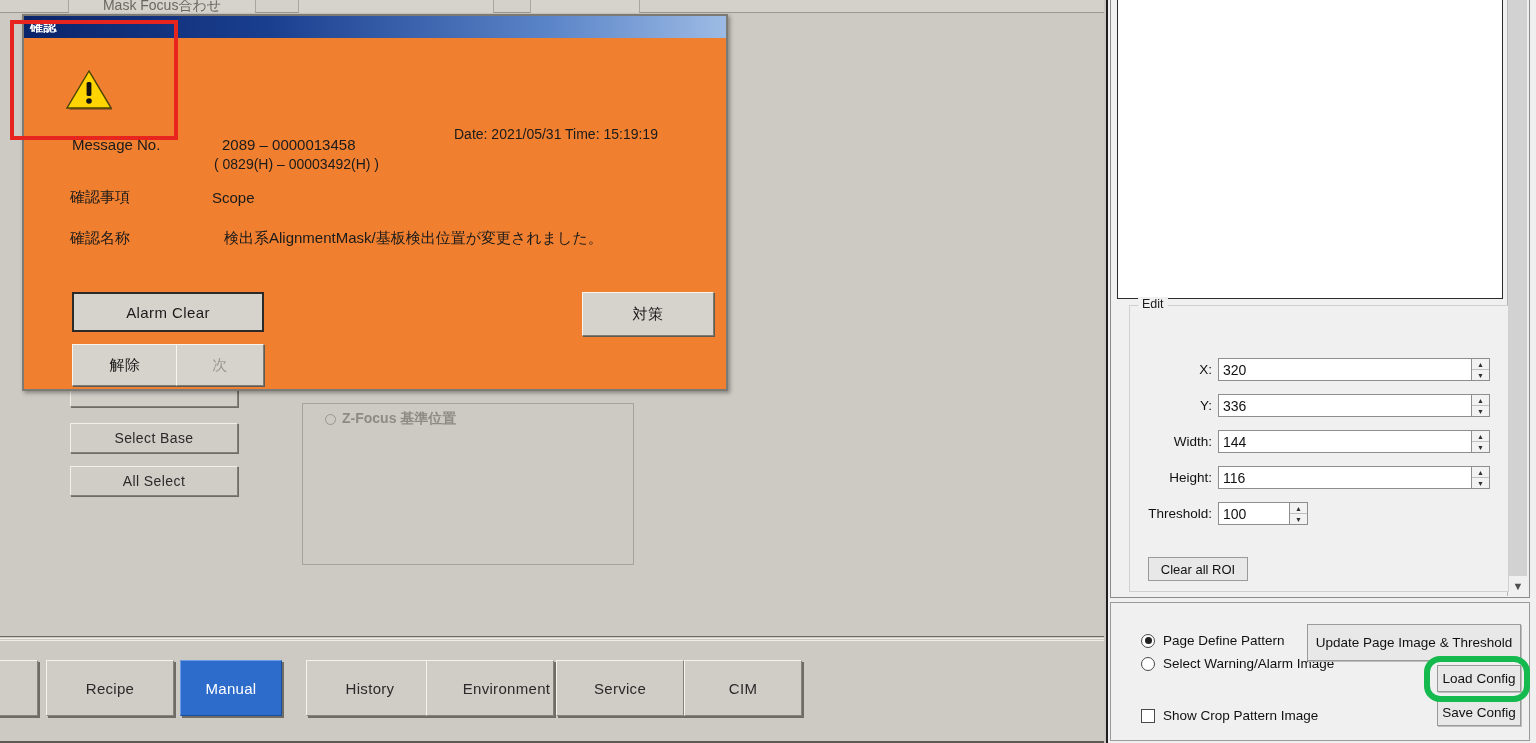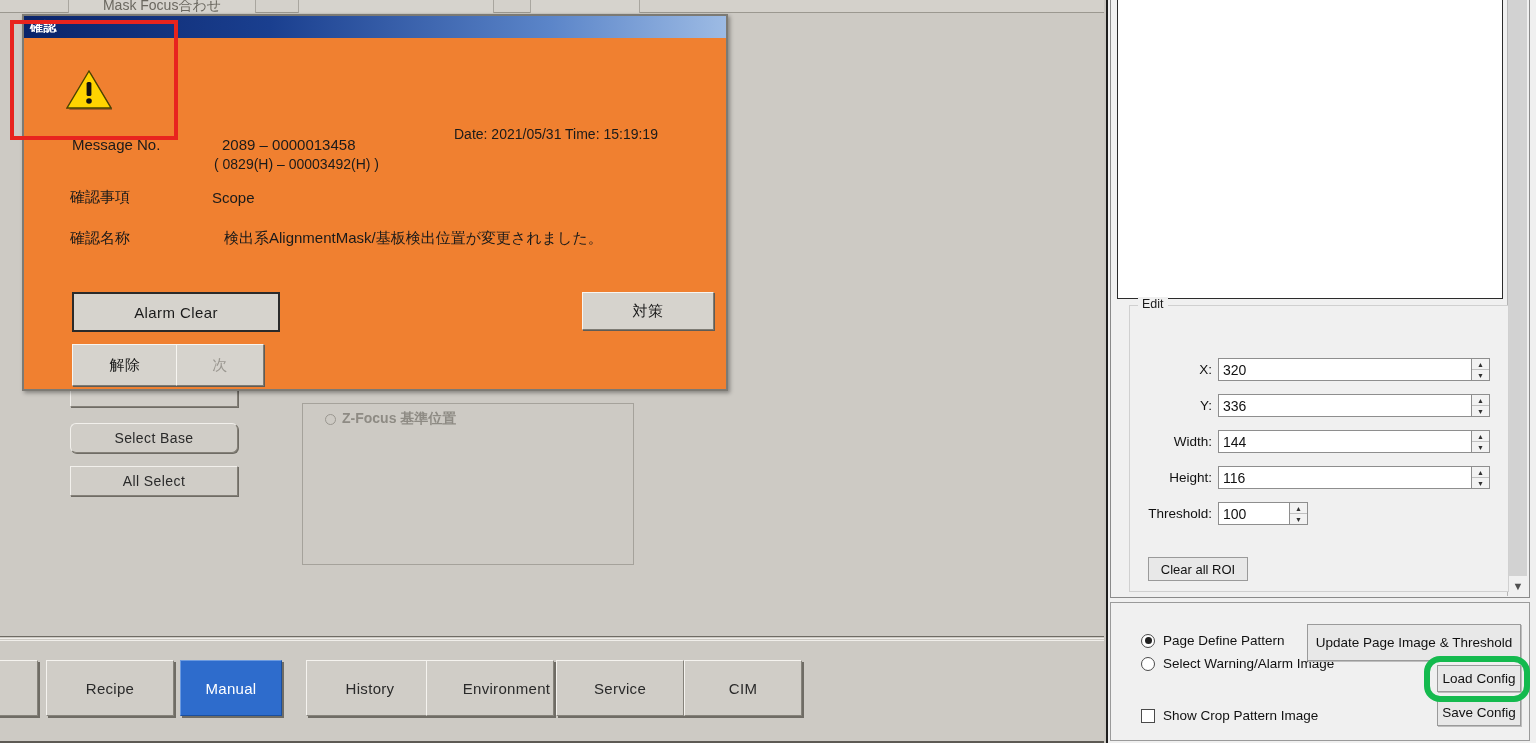--- a/index.html
+++ b/index.html
@@ -51,21 +51,21 @@
     background: #d0cdc7;
     border: 1px solid #848078;
     border-top-color: #f2f0ec;
     border-left-color: #f2f0ec;
     box-shadow: 1px 1px 0 #6f6c65;
     font-size: 14px; color: #2a2a2a;
     text-align: center; line-height: 28px;
     letter-spacing: 0.4px;
   }
   #btn-partial { left: 70px; top: 372px; height: 22px; overflow: hidden; }
-  #btn-select-base { left: 70px; top: 410px; border-radius: 6px; }
+  #btn-select-base { left: 70px; top: 410px; }
   #btn-all-select  { left: 70px; top: 453px; }
 
   
   #zfocus-group {
     position: absolute; left: 302px; top: 390px;
     width: 332px; height: 162px;
     border: 1px solid #a5a29b;
     background: #cdcac4;
   }
   #zfocus-radio-row {
@@ -163,23 +163,23 @@
     position: absolute;
     background: #d6d3cd;
     border: 1px solid #7e7b74;
     border-top-color: #f7f5f1;
     border-left-color: #f7f5f1;
     box-shadow: 1px 1px 0 #5f5c56;
     font-size: 15px; color: #1a1a1a;
     display: flex; align-items: center; justify-content: center;
     letter-spacing: 0.4px;
   }
-  #btn-alarm-clear { left: 48px;  top: 276px; width: 208px; height: 40px;
+  #btn-alarm-clear { left: 48px;  top: 276px; width: 192px; height: 40px;
                      border: 2px solid #2a2a2a; box-shadow: none; }
-  #btn-taisaku     { left: 558px; top: 276px; width: 132px; height: 38px; }
+  #btn-taisaku     { left: 558px; top: 276px; width: 132px; height: 44px; }
   #btn-kaijo       { left: 48px;  top: 328px; width: 106px;  height: 42px; }
   #btn-tsugi       { left: 152px; top: 328px; width: 88px;  height: 42px;
                      color: #9a9790; }
 
   
   #red-annot {
     position: absolute; left: 10px; top: 20px;
     width: 168px; height: 120px;
     border: 4px solid #e8241e;
     z-index: 40;

